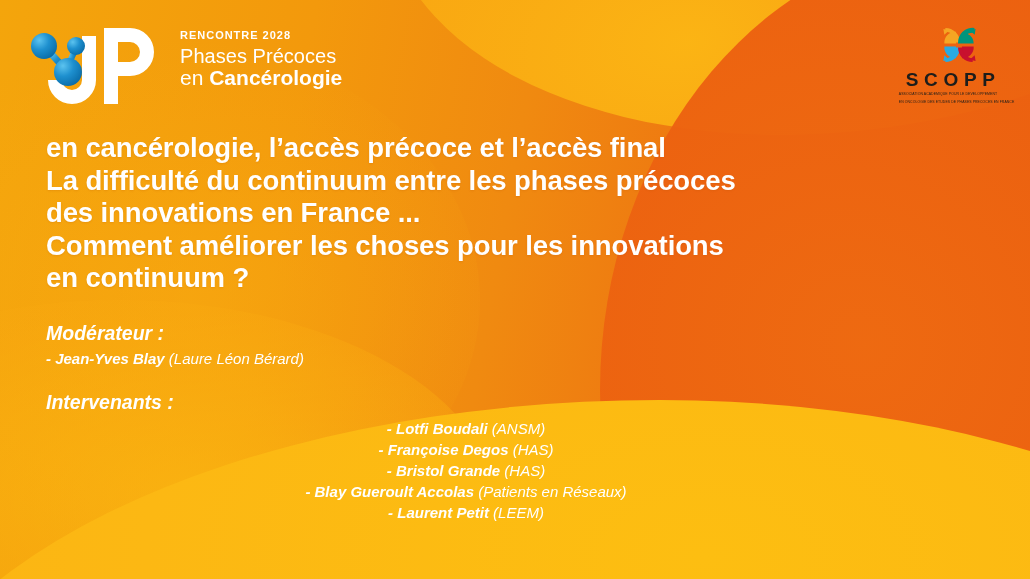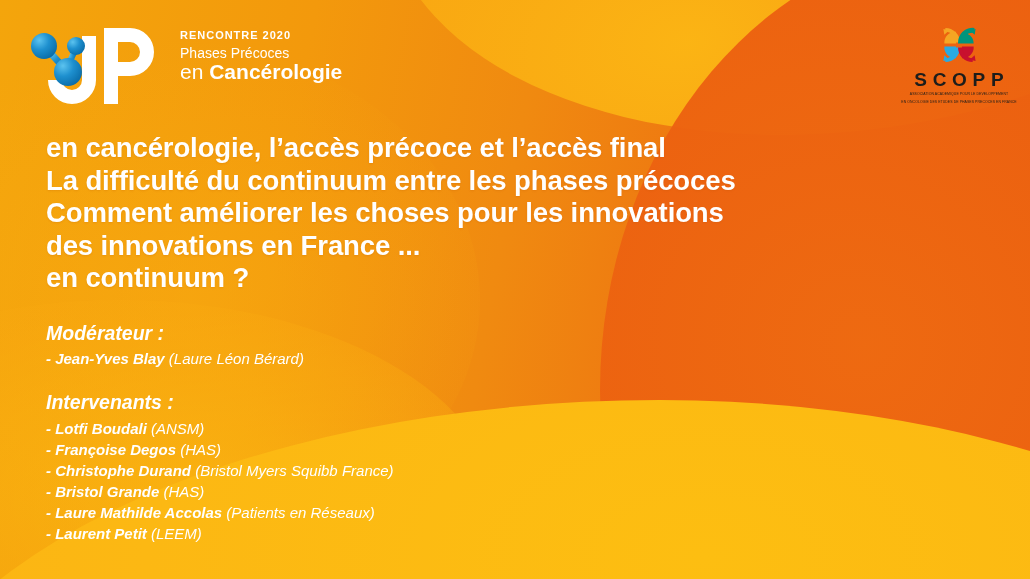--- a/index.html
+++ b/index.html
@@ -61,26 +61,26 @@
   .logo-jp{position:absolute;left:20px;top:22px;width:265px;height:92px;}
   .logo-jp svg{display:block;}
 
   .jp-word{
     position:absolute;left:160px;top:8px;color:#ffffff;
   }
   .rencontre{
     font-size:11px;font-weight:bold;letter-spacing:.09em;
     color:#ffffff;line-height:1;margin:0 0 5px 0;white-space:nowrap;
   }
-  .phases-l1{font-size:14px;font-weight:400;line-height:1.06;white-space:nowrap;color:#ffffff;letter-spacing:.002em;}
+  .phases-l1{font-size:20px;font-weight:400;line-height:1.06;white-space:nowrap;color:#ffffff;letter-spacing:.002em;}
   .phases-l2{font-size:21px;line-height:1.06;white-space:nowrap;color:#ffffff;}
   .phases-l2 b{font-weight:bold;}
 
   
-  .logo-scopp{position:absolute;left:900px;top:24px;width:118px;height:80px;text-align:center;}
+  .logo-scopp{position:absolute;left:900px;top:24px;width:118px;height:80px;text-align:left;}
   .scopp-mark{width:50px;height:42px;margin:0 auto 4px auto;display:block;}
   .scopp-name{
     font-size:19px;font-weight:bold;letter-spacing:.30em;
     color:#1d1d1b;line-height:1;margin-left:.30em;
   }
   .scopp-sub{
     font-size:3.4px;line-height:1.5;color:#1d1d1b;letter-spacing:.02em;
     margin-top:3px;white-space:nowrap;transform:scaleX(1.02);
   }
 
@@ -99,21 +99,21 @@
     color:#ffffff;font-weight:bold;font-size:19.5px;line-height:1.25;margin:0 0 4px 0;
   }
   .person{
     color:#ffffff;font-size:15px;line-height:1.38;margin:0;white-space:nowrap;
   }
   .person .nm{font-weight:bold;}
   .person .af{font-weight:400;}
 
   .list-moderator{margin-top:2px;}
   .section-speakers{margin-top:20px;}
-  .list-speakers .person{line-height:1.40;}
+  .list-speakers .person{line-height:1.40;text-align:center;}
 </style>
 </head>
 <body>
 
 <div class="slide">
 
   <div class="bg">
     <div class="blob blob-midleft"></div>
     <div class="blob blob-tr"></div>
     <div class="blob blob-right"></div>
@@ -136,21 +136,21 @@
       <path d="M84 6 h26 a24 24 0 0 1 0 48 h-12 v28 h-14 z M98 20 v20 h12 a10 10 0 0 0 0 -20 z" fill="#ffffff"></path>
 
       <line x1="24" y1="24" x2="46" y2="48" stroke="url(#bdot)" stroke-width="7"></line>
       <line x1="46" y1="48" x2="56" y2="26" stroke="url(#bdot)" stroke-width="6"></line>
       <circle cx="24" cy="24" r="13" fill="url(#bdot)"></circle>
       <circle cx="56" cy="24" r="9" fill="url(#bdot)"></circle>
       <circle cx="48" cy="50" r="14" fill="url(#bdot)"></circle>
     </svg>
 
     <div class="jp-word">
-      <div class="rencontre">RENCONTRE 2020</div>
+      <div class="rencontre">RENCONTRE 2028</div>
       <div class="phases-l1">Phases Précoces</div>
       <div class="phases-l2"><span>en </span><b>Cancérologie</b></div>
     </div>
   </div>
 
   <div class="logo-scopp">
     <svg class="scopp-mark" viewBox="0 0 100 86" aria-hidden="true">
 
       <path d="M44 40 L20 40 A22 22 0 0 1 44 16 Z M18 10 L30 13 L20 22 Z" fill="#f5a623"></path>
       <path d="M44 38 A22 22 0 0 0 22 16 L22 8 A30 30 0 0 1 52 38 Z" fill="#f5a623"></path>
@@ -167,38 +167,37 @@
     <div class="scopp-name">SCOPP</div>
     <div class="scopp-sub">ASSOCIATION ACADEMIQUE POUR LE DEVELOPPEMENT</div>
     <div class="scopp-sub">EN ONCOLOGIE DES ETUDES DE PHASES PRECOCES EN FRANCE</div>
   </div>
 
   <div class="content">
 
     <h1 class="title">
       <span class="ln">en cancérologie, l’accès précoce et l’accès final</span>
       <span class="ln">La difficulté du continuum entre les phases précoces</span>
+      <span class="ln">des innovations en France ...</span>
       <span class="ln">Comment améliorer les choses pour les innovations</span>
-      <span class="ln">des innovations en France ...</span>
       <span class="ln">en continuum ?</span>
     </h1>
 
     <div class="section">
       <div class="section-head">Modérateur :</div>
       <div class="list-moderator">
         <p class="person"><span class="nm">- Jean-Yves Blay</span><span class="af"> (Laure Léon Bérard)</span></p>
       </div>
     </div>
 
     <div class="section section-speakers">
       <div class="section-head">Intervenants :</div>
       <div class="list-speakers">
         <p class="person"><span class="nm">- Lotfi Boudali</span><span class="af"> (ANSM)</span></p>
         <p class="person"><span class="nm">- Françoise Degos</span><span class="af"> (HAS)</span></p>
-        <p class="person"><span class="nm">- Christophe Durand</span><span class="af"> (Bristol Myers Squibb France)</span></p>
         <p class="person"><span class="nm">- Bristol Grande</span><span class="af"> (HAS)</span></p>
-        <p class="person"><span class="nm">- Laure Mathilde Accolas</span><span class="af"> (Patients en Réseaux)</span></p>
+        <p class="person"><span class="nm">- Blay Gueroult Accolas</span><span class="af"> (Patients en Réseaux)</span></p>
         <p class="person"><span class="nm">- Laurent Petit</span><span class="af"> (LEEM)</span></p>
       </div>
     </div>
 
   </div>
 </div>
 
 </body></html>

